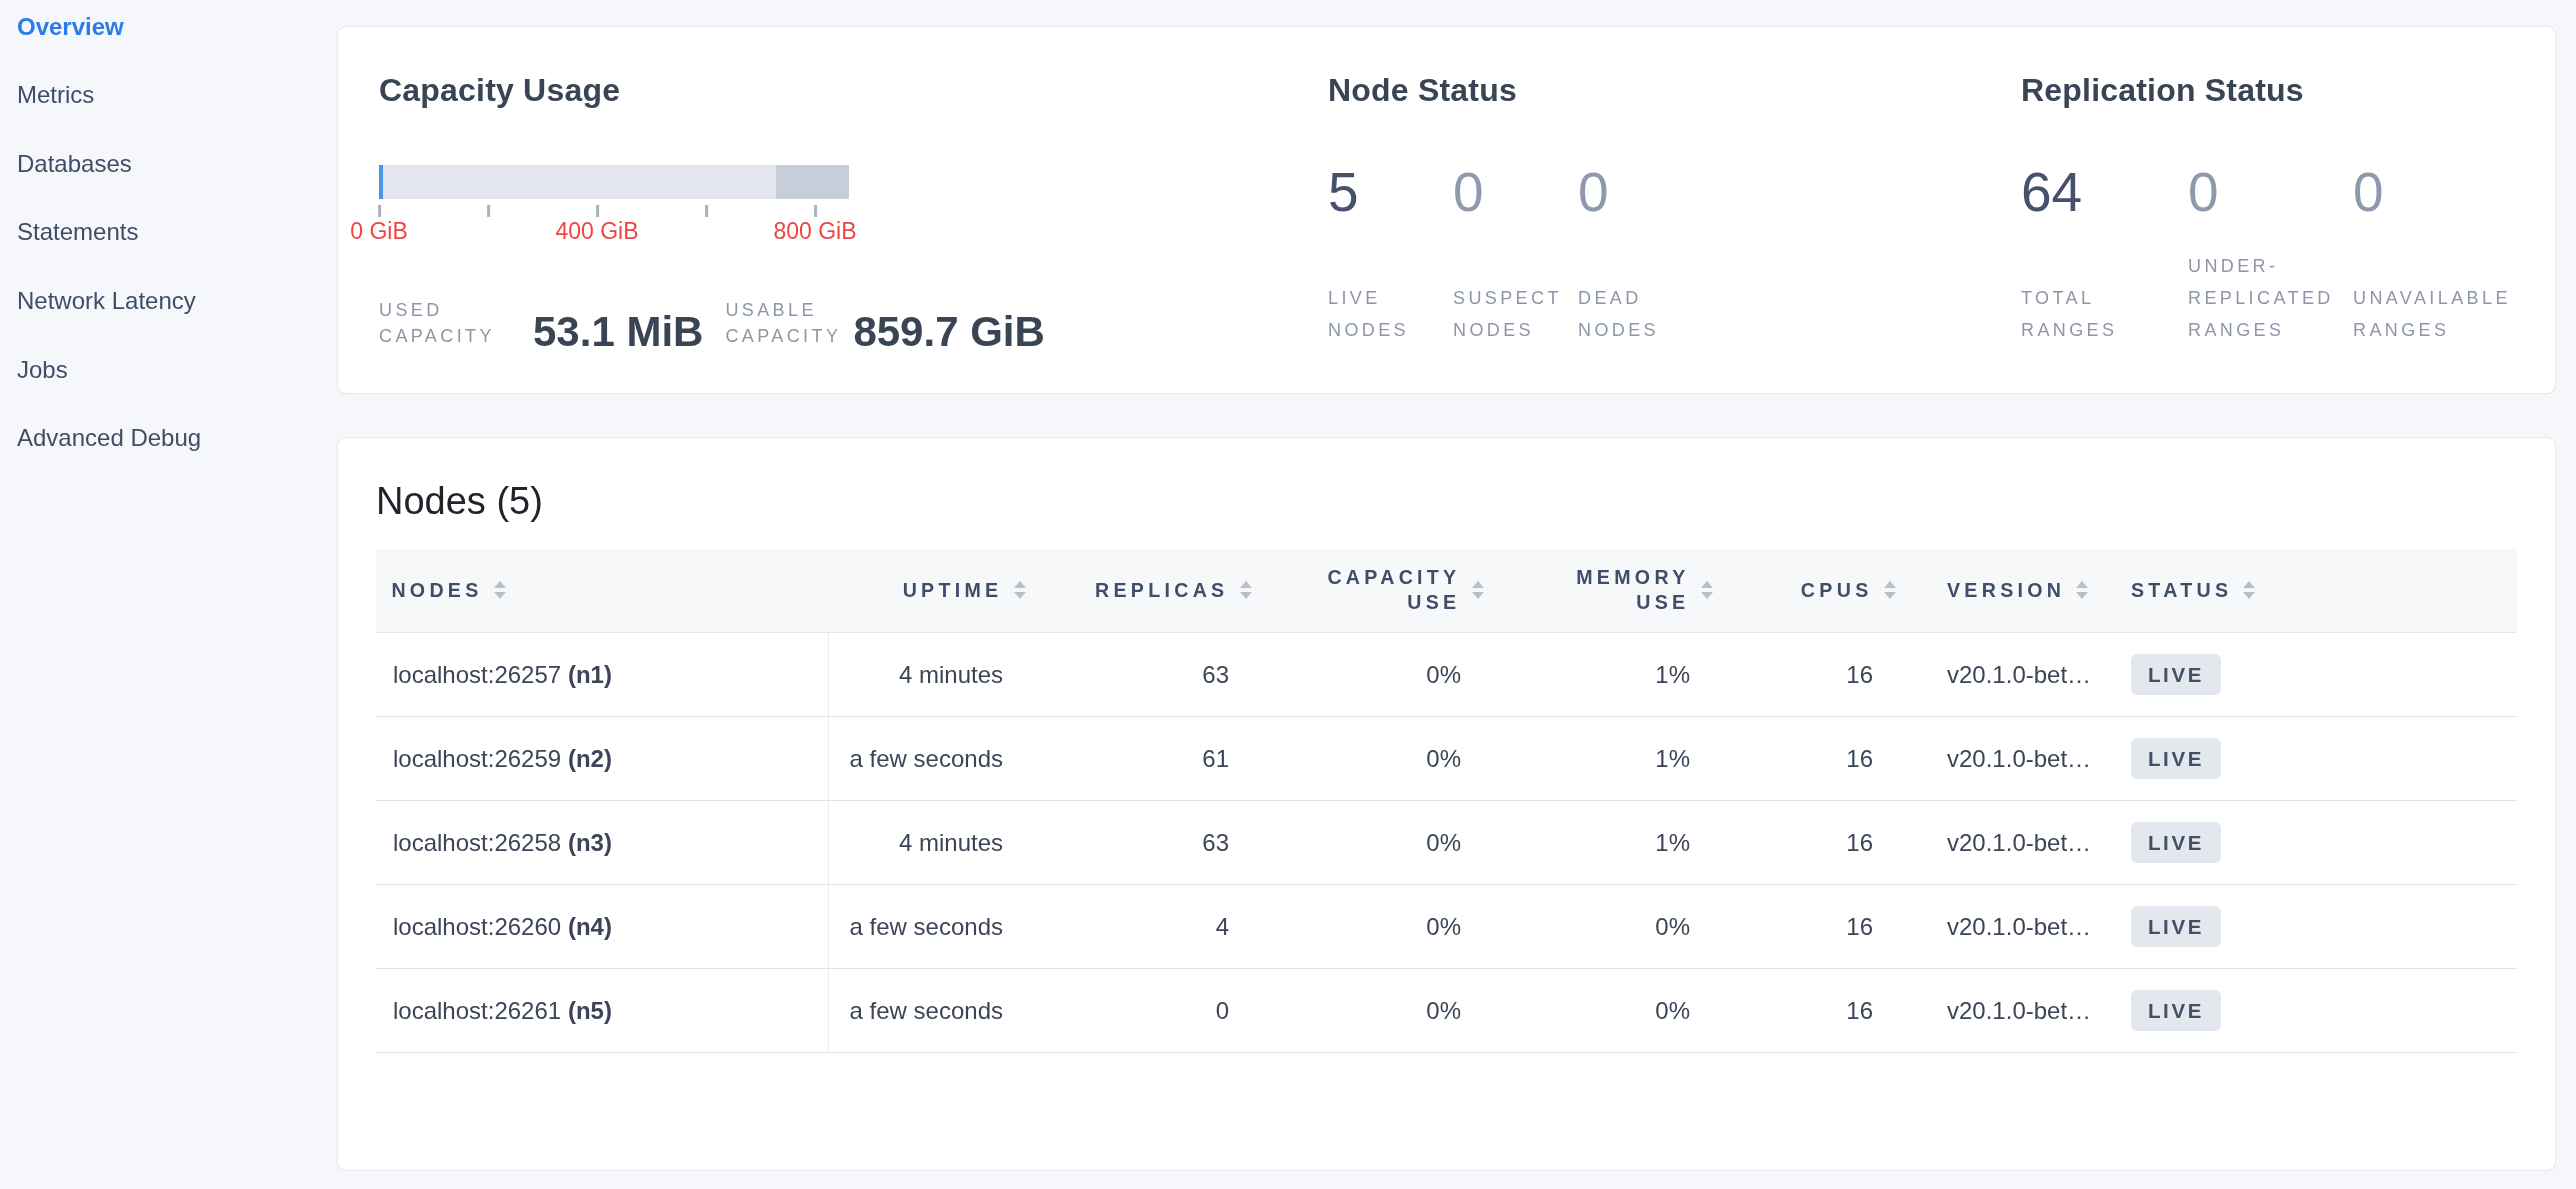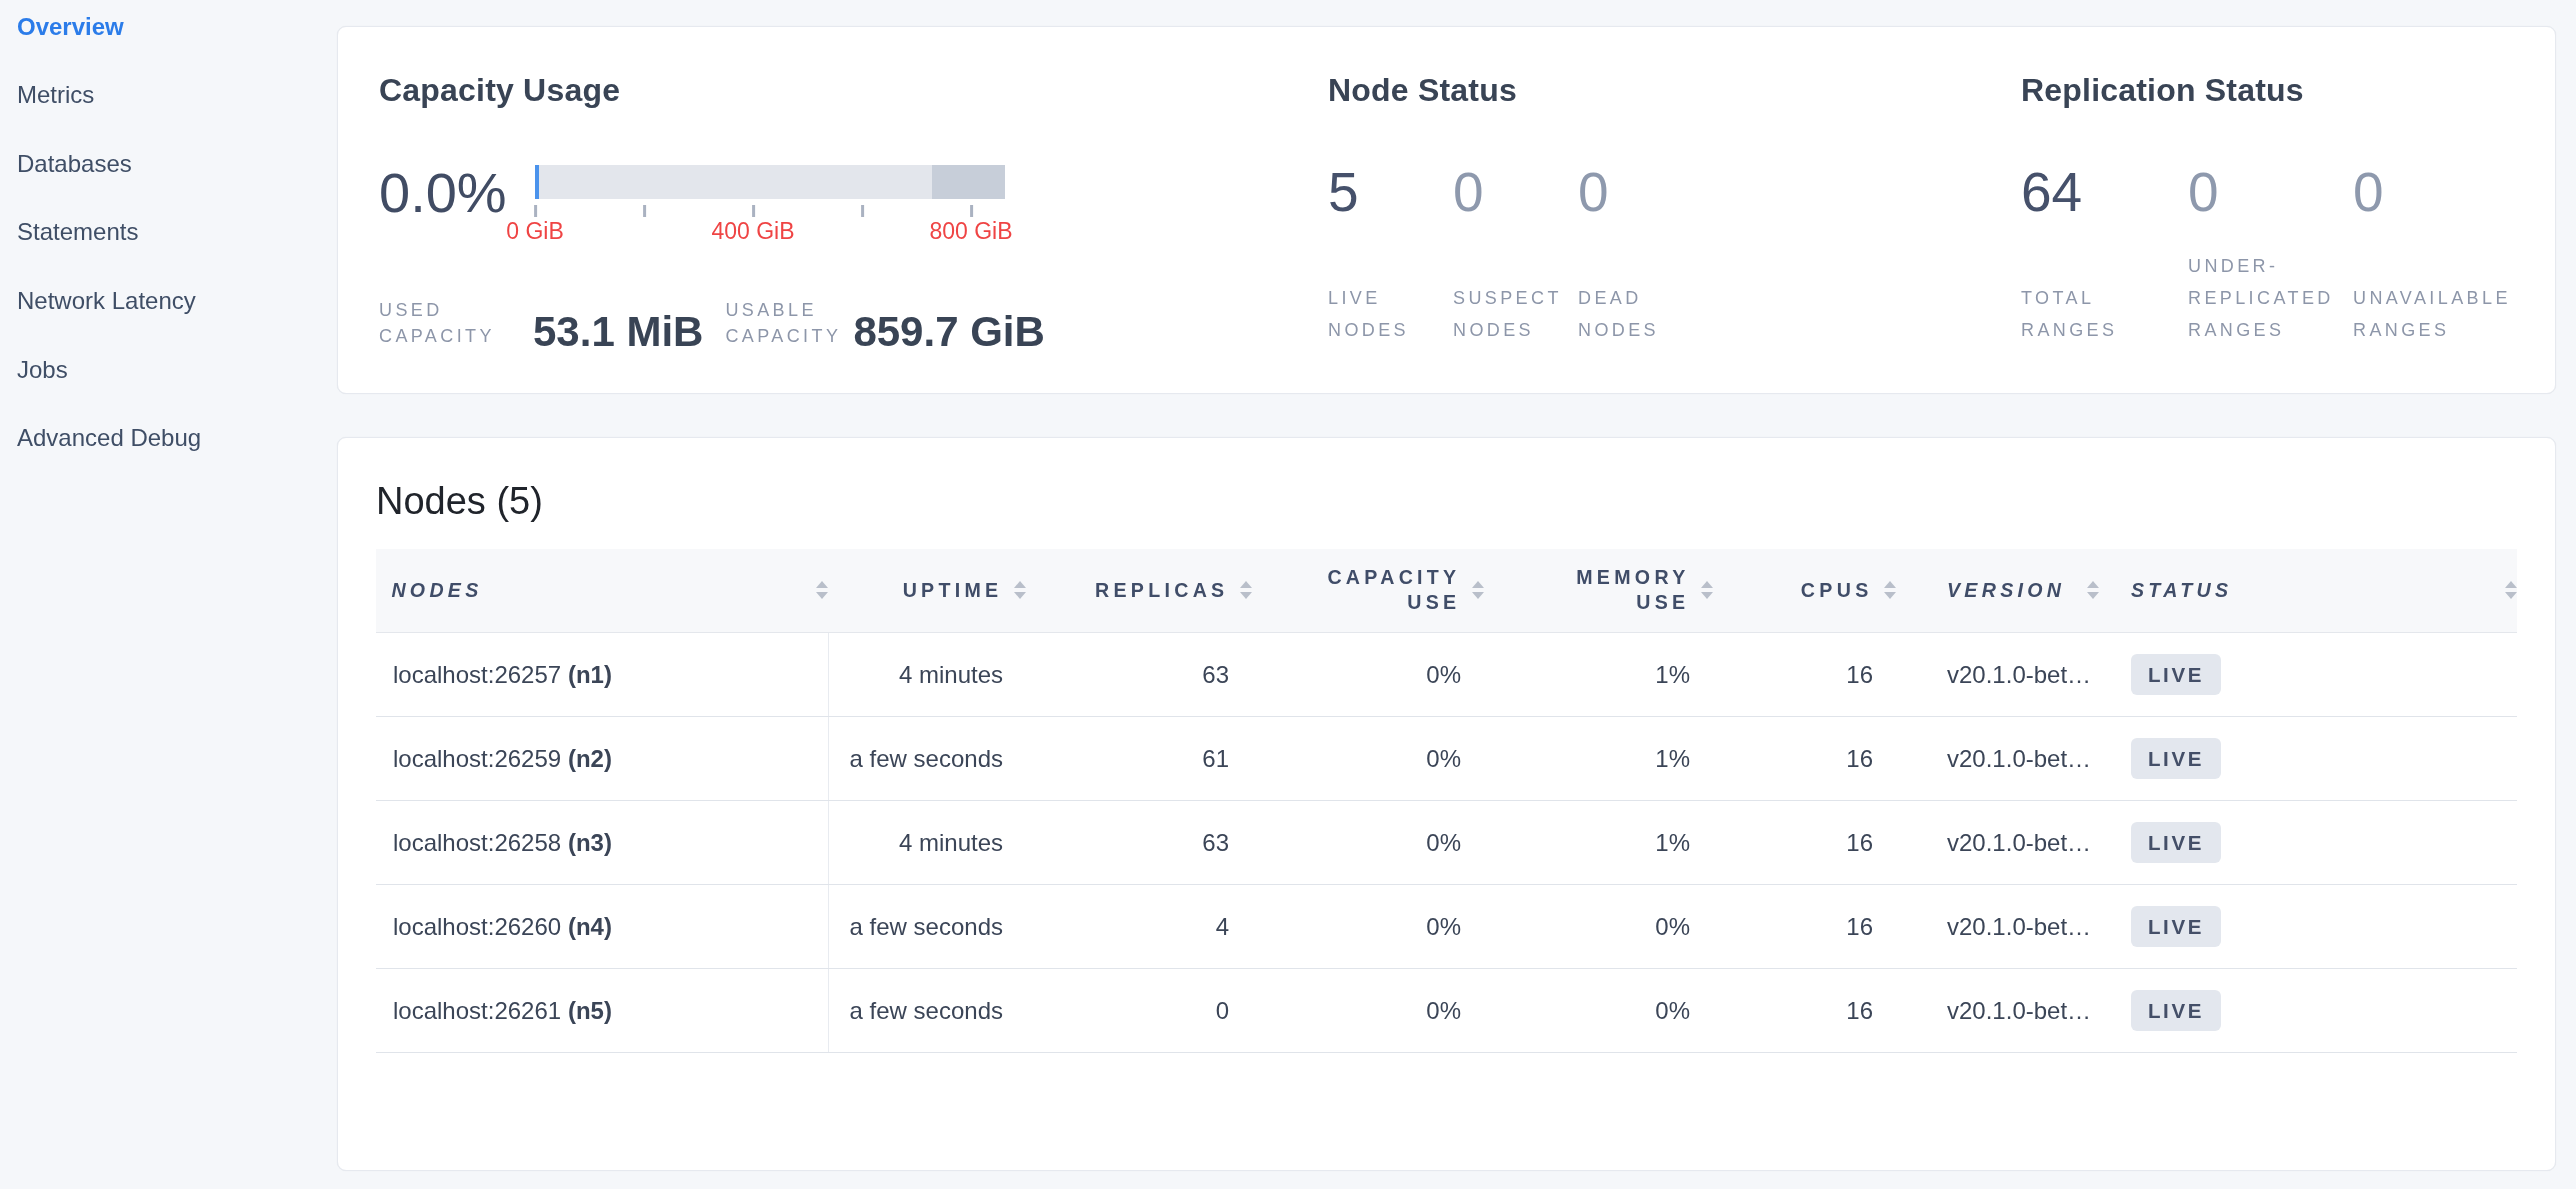--- a/index.html
+++ b/index.html
@@ -90,21 +90,21 @@
   .table-title { margin-top:43px; font-size:38px; line-height:41px; font-weight:500; color:#20242b; }
 
   table { width:100%; border-collapse:collapse; margin-top:27px; table-layout:fixed; }
   col.c-nodes{width:452px;} col.c-uptime{width:218px;} col.c-replicas{width:226px;}
   col.c-capuse{width:232px;} col.c-memuse{width:229px;} col.c-cpus{width:183px;}
   col.c-version{width:183px;} col.c-status{width:auto;}
 
   thead th { background:#f7f8fa; height:84px; border-bottom:1.7px solid #e4e7ec; font-weight:700; }
   .th-inner { display:flex; align-items:center; font-size:19.6px; letter-spacing:4.3px; color:#404d68; }
   .th-inner .lbl { line-height:25.6px; }
-  th.left .th-inner { justify-content:space-between;font-style:italic; }
+  th.left .th-inner { justify-content:flex-start; }
   th.right .th-inner { justify-content:flex-end; text-align:right; }
   th.right .lbl { max-width:141px; }
   th.h-nodes { padding-left:15.4px; }
   th.h-version { padding-left:31px; }
   th.h-status { padding-left:32px; }
   th.right { padding-right:20.5px; }
 
   .sort { display:inline-flex; flex-direction:column; gap:4.3px; margin-left:11px; flex:0 0 auto; }
   .sort i { display:block; width:0; height:0; border-left:6.8px solid transparent; border-right:6.8px solid transparent; }
   .sort i.up { border-bottom:7.7px solid #b9bfca; }
@@ -137,21 +137,20 @@
   <div class="nav-item">Advanced Debug</div>
 </nav>
 
 <div class="main">
 
   <div class="card summary">
 
     <div class="section">
       <h2>Capacity Usage</h2>
       <div class="gauge-row">
-        <div class="big-pct">0.0%</div>
         <div class="bar-block">
           <div class="bar">
             <div class="seg-dark"></div>
             <div class="used-tick"></div>
           </div>
           <div class="ticks">
             <i style="left:0%"></i>
               <i style="left:25%"></i>
               <i style="left:50%"></i>
               <i style="left:75%"></i>

